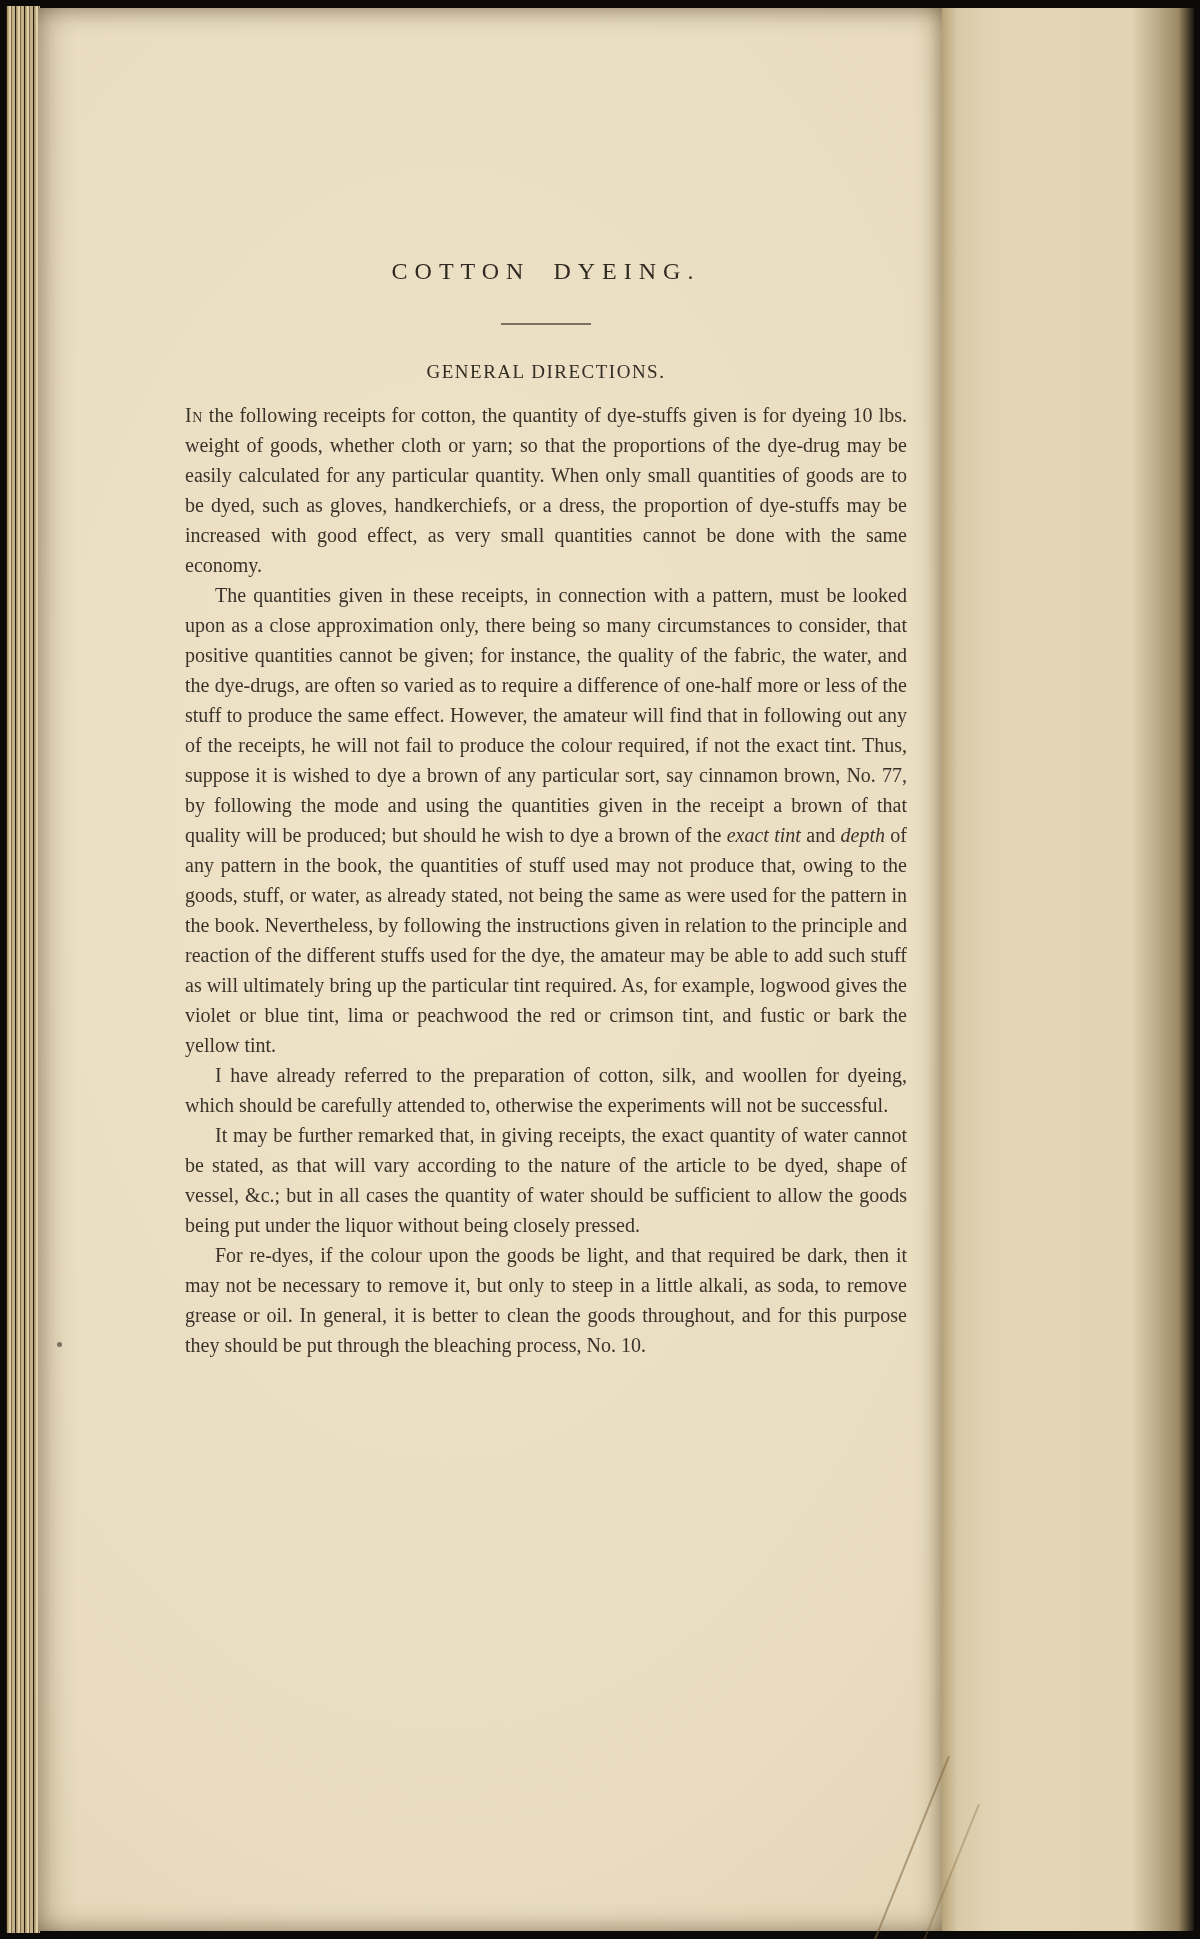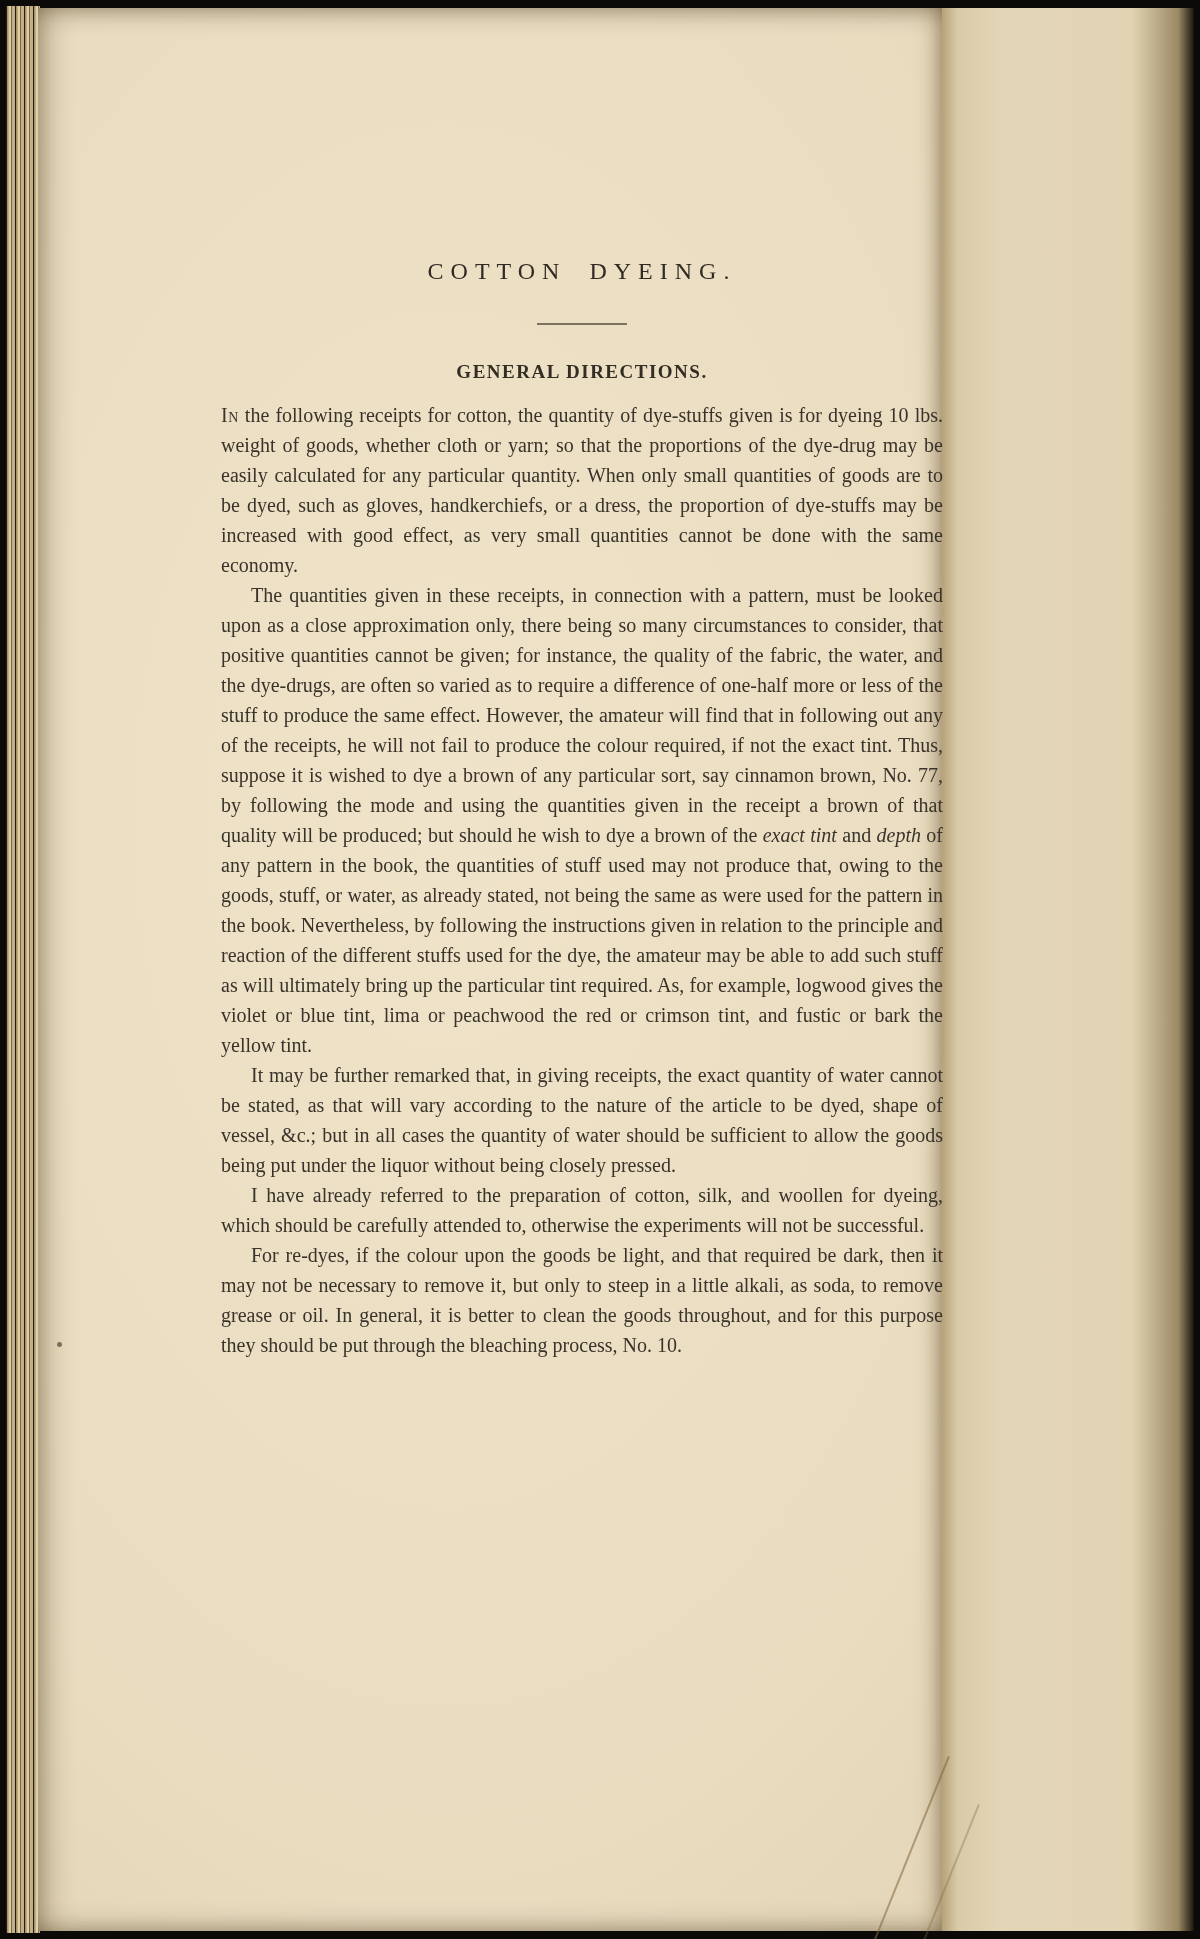--- a/index.html
+++ b/index.html
@@ -71,21 +71,20 @@
     background: #5f584b;
     opacity: 0.8;
   }
 
   
   .text-block {
     position: absolute;
     left: 185px; top: 258px;
     width: 722px;
     color: #39332a;
-    margin-left: 36px;
   }
 
   .title {
     margin: 0;
     font-size: 24px;
     font-weight: normal;
     letter-spacing: 7px;
     word-spacing: 10px;
     text-align: center;
     color: #302a22;
@@ -94,21 +93,21 @@
   .rule {
     width: 90px; height: 2px;
     margin: 38px auto 0;
     background: #554e42;
     opacity: 0.75;
   }
 
   .heading {
     margin: 36px 0 0 0;
     font-size: 19px;
-    font-weight: bold;
+    font-weight: normal;
     letter-spacing: 1.5px;
     text-align: center;
     color: #332d24;
   }
 
   .body-text {
     margin-top: 17px;
     font-size: 20px;
     line-height: 30px;
     text-align: justify;
@@ -133,19 +132,19 @@
 
   <div class="speck"></div>
 
   <div class="text-block">
     <h1 class="title">COTTON  DYEING.</h1>
     <div class="rule"></div>
     <h2 class="heading">GENERAL DIRECTIONS.</h2>
     <div class="body-text">
         <p class="para"><span class="sc">In</span><span> the following receipts for cotton, the quantity of dye-stuffs given is for dyeing 10 lbs. weight of goods, whether cloth or yarn; so that the proportions of the dye-drug may be easily calculated for any particular quantity. When only small quantities of goods are to be dyed, such as gloves, handkerchiefs, or a dress, the proportion of dye-stuffs may be increased with good effect, as very small quantities cannot be done with the same economy.</span></p>
         <p class="para indent"><span>The quantities given in these receipts, in connection with a pattern, must be looked upon as a close approximation only, there being so many circumstances to consider, that positive quantities cannot be given; for instance, the quality of the fabric, the water, and the dye-drugs, are often so varied as to require a difference of one-half more or less of the stuff to produce the same effect. However, the amateur will find that in following out any of the receipts, he will not fail to produce the colour required, if not the exact tint. Thus, suppose it is wished to dye a brown of any particular sort, say cinnamon brown, No. 77, by following the mode and using the quantities given in the receipt a brown of that quality will be produced; but should he wish to dye a brown of the </span><em>exact tint</em><span> and </span><em>depth</em><span> of any pattern in the book, the quantities of stuff used may not produce that, owing to the goods, stuff, or water, as already stated, not being the same as were used for the pattern in the book. Nevertheless, by following the instructions given in relation to the principle and reaction of the different stuffs used for the dye, the amateur may be able to add such stuff as will ultimately bring up the particular tint required. As, for example, logwood gives the violet or blue tint, lima or peachwood the red or crimson tint, and fustic or bark the yellow tint.</span></p>
+        <p class="para indent"><span>I have already referred to the preparation of cotton, silk, and woollen for dyeing, which should be carefully attended to, otherwise the experiments will not be successful.</span></p>
         <p class="para indent"><span>It may be further remarked that, in giving receipts, the exact quantity of water cannot be stated, as that will vary according to the nature of the article to be dyed, shape of vessel, &amp;c.; but in all cases the quantity of water should be sufficient to allow the goods being put under the liquor without being closely pressed.</span></p>
-        <p class="para indent"><span>I have already referred to the preparation of cotton, silk, and woollen for dyeing, which should be carefully attended to, otherwise the experiments will not be successful.</span></p>
         <p class="para indent"><span>For re-dyes, if the colour upon the goods be light, and that required be dark, then it may not be necessary to remove it, but only to steep in a little alkali, as soda, to remove grease or oil. In general, it is better to clean the goods throughout, and for this purpose they should be put through the bleaching process, No. 10.</span></p>
       </div>
   </div>
 
 </div>
 
 </body></html>

